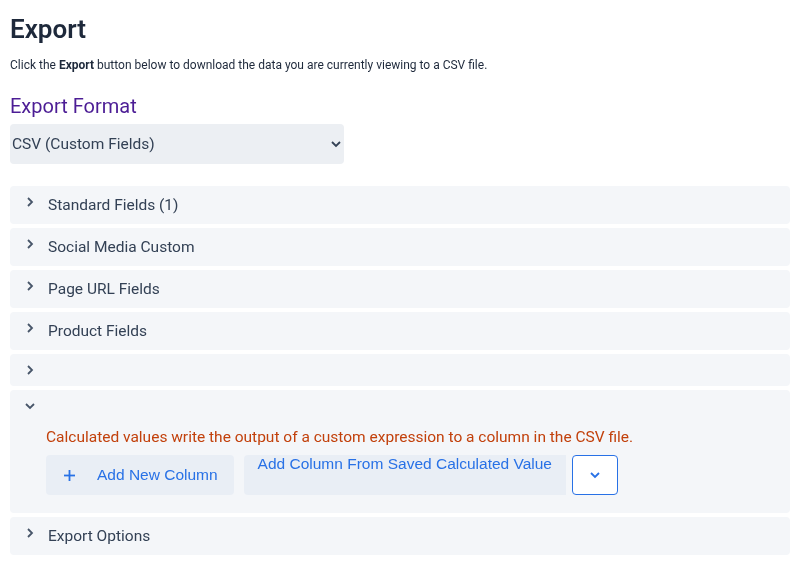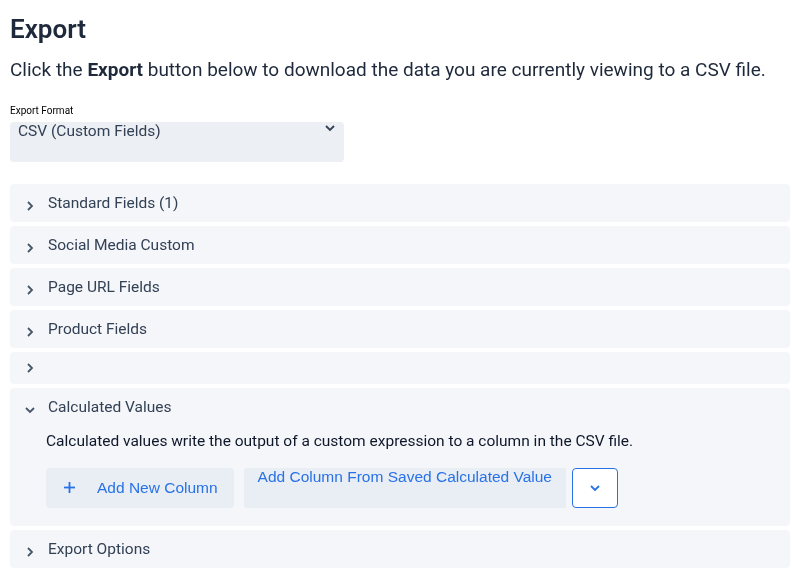--- a/index.html
+++ b/index.html
@@ -14,48 +14,49 @@
       padding: 14px 10px;
       width: 800px;
     }
     h1 {
       font-size: 26px;
       font-weight: 600;
       color: #1e293b;
       margin-bottom: 12px;
     }
     .description {
-      font-size: 19px;
+      font-size: 12px;
       color: #1e293b;
       margin-bottom: 20px;
       line-height: 1.5;
     }
     .description strong {
       font-weight: 700;
     }
     .field-label {
-      font-size: 10px;
-      color: #000000;
+      font-size: 20px;
+      color: #4c1d95;
       margin-bottom: 6px;
     }
     .select-wrap {
       position: relative;
       width: 334px;
       margin-bottom: 22px;
     }
     .select {
       width: 100%;
       height: 40px;
       background: #eceff3;
       border: none;
       border-radius: 4px;
-      padding: 0 8px;
+      padding: 0 2px;
       font-size: 15.5px;
       color: #334155;
       display: flex;
+      align-items: center;
       justify-content: space-between;
       cursor: pointer;
     }
     .chevron-down {
       width: 12px;
       height: 12px;
       flex-shrink: 0;
     }
     .chevron-down svg, .chevron-right svg {
       display: block;
@@ -64,43 +65,43 @@
       display: flex;
       flex-direction: column;
       gap: 4px;
     }
     .accordion-item {
       background: #f4f6f9;
       border-radius: 4px;
     }
     .accordion-header {
       display: flex;
-      align-items: flex-end;
+      align-items: flex-start;
       padding: 10px 14px;
       cursor: pointer;
       gap: 12px;
     }
     .accordion-header .chevron-right,
     .accordion-header .chevron-down {
       width: 12px;
       height: 12px;
       color: #475569;
       flex-shrink: 0;
     }
     .accordion-title {
       font-size: 15.5px;
       color: #334155;
     }
     .accordion-body {
       padding: 6px 14px 18px 36px;
     }
     .accordion-desc {
       font-size: 15.5px;
-      color: #0f172a;
-      margin-bottom: 18px;
+      color: #c2410c;
+      margin-bottom: 9px;
     }
     .button-row {
       display: flex;
       gap: 10px;
       align-items: center;
     }
     .btn {
       height: 40px;
       padding: 0 16px;
       border-radius: 4px;
@@ -227,21 +228,20 @@
     </div>
   </div>
 
   <div class="accordion-item">
     <div class="accordion-header">
       <span class="chevron-down">
         <svg viewBox="0 0 12 12" fill="none" stroke="currentColor" stroke-width="1.8">
             <polyline points="2,4 6,8 10,4"></polyline>
           </svg>
       </span>
-      <span class="accordion-title">Calculated Values</span>
     </div>
     <div class="accordion-body">
       <p class="accordion-desc">Calculated values write the output of a custom expression to a column in the CSV file.</p>
       <div class="button-row">
         <button class="btn btn-light">
           <span class="plus-icon">
             <svg viewBox="0 0 15 15" fill="none" stroke="currentColor" stroke-width="1.8">
                 <line x1="7.5" y1="2" x2="7.5" y2="13"></line>
                 <line x1="2" y1="7.5" x2="13" y2="7.5"></line>
               </svg>

